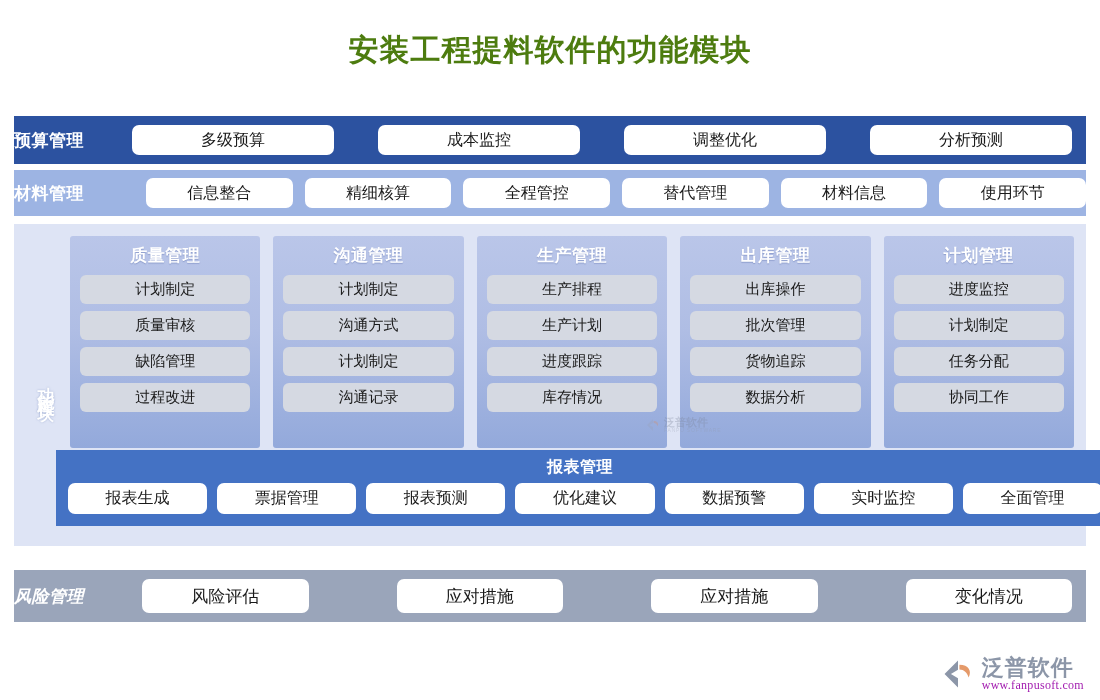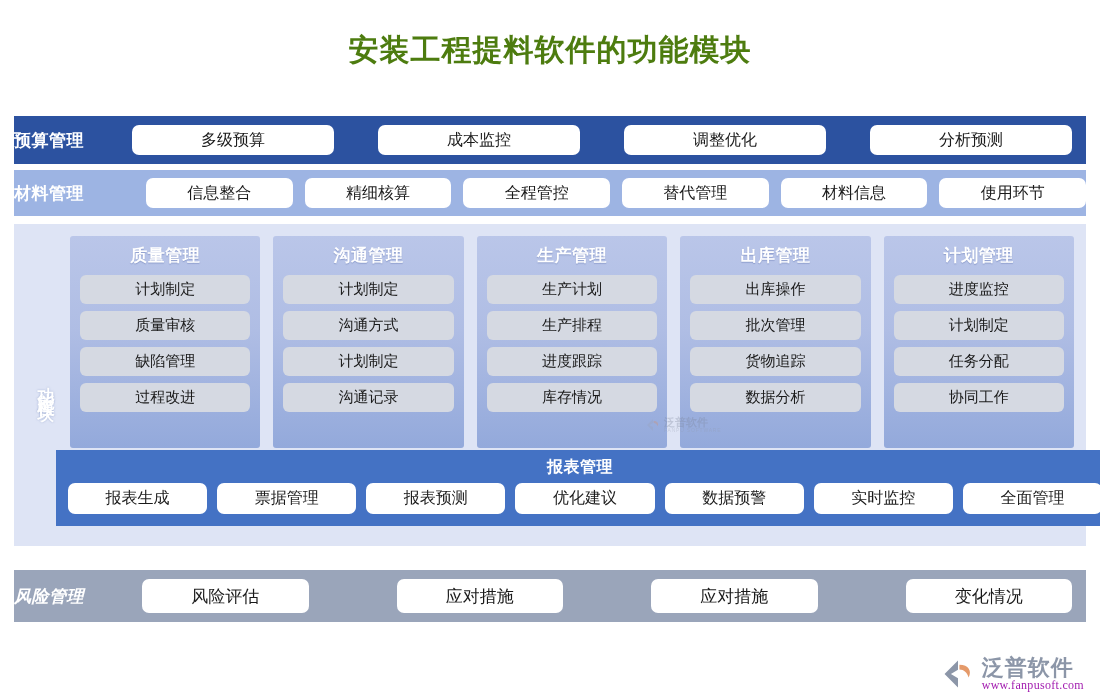--- a/index.html
+++ b/index.html
@@ -256,22 +256,22 @@
           <div class="module-item">计划制定</div>
           <div class="module-item">沟通方式</div>
           <div class="module-item">计划制定</div>
           <div class="module-item">沟通记录</div>
         </div>
       </div>
 
       <div class="module-col">
         <div class="module-col-title">生产管理</div>
         <div class="module-items">
+          <div class="module-item">生产排程</div>
           <div class="module-item">生产计划</div>
-          <div class="module-item">生产排程</div>
           <div class="module-item">进度跟踪</div>
           <div class="module-item">库存情况</div>
         </div>
       </div>
 
       <div class="module-col">
         <div class="module-col-title">出库管理</div>
         <div class="module-items">
           <div class="module-item">出库操作</div>
           <div class="module-item">批次管理</div>

